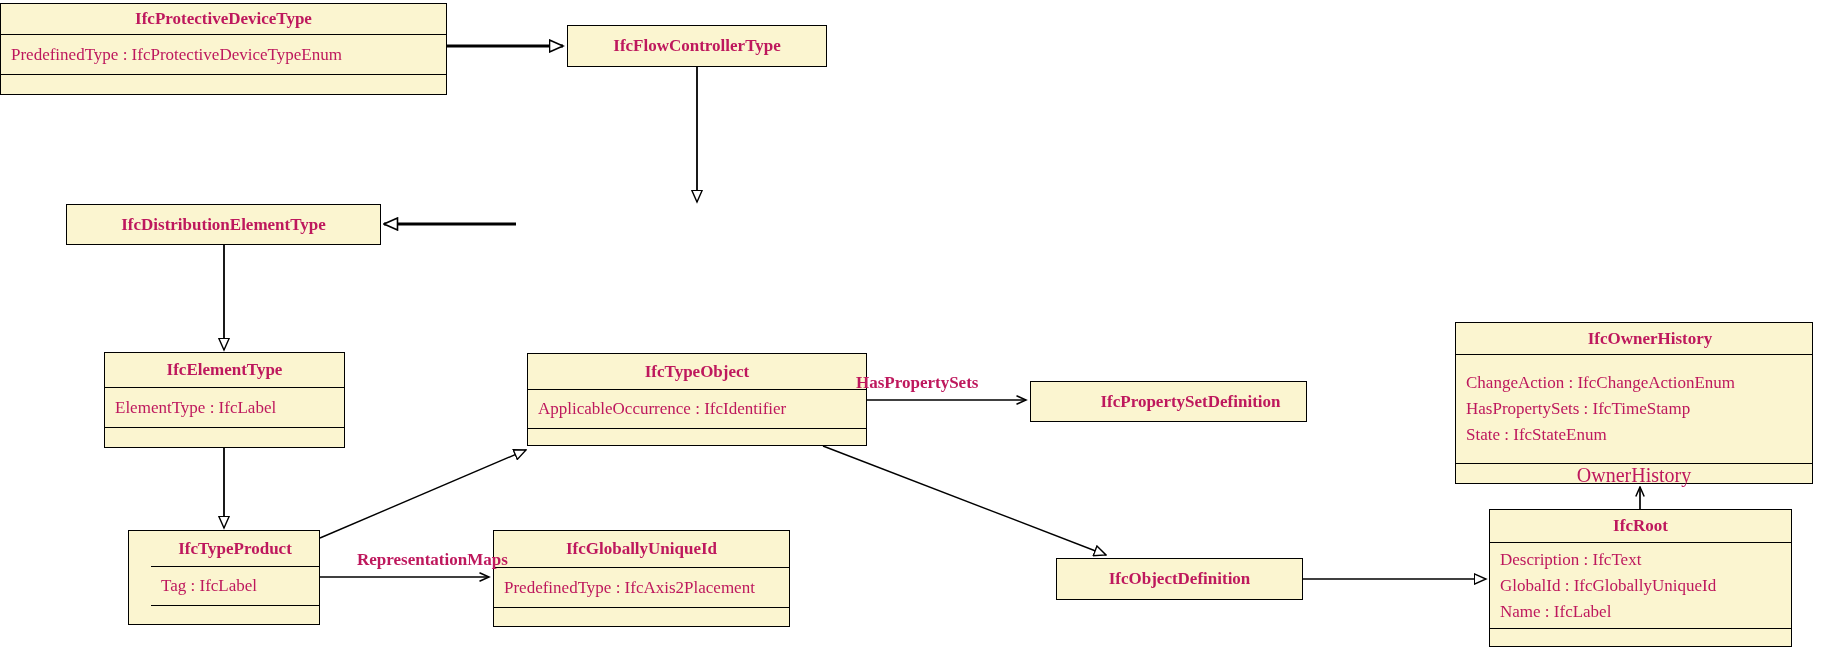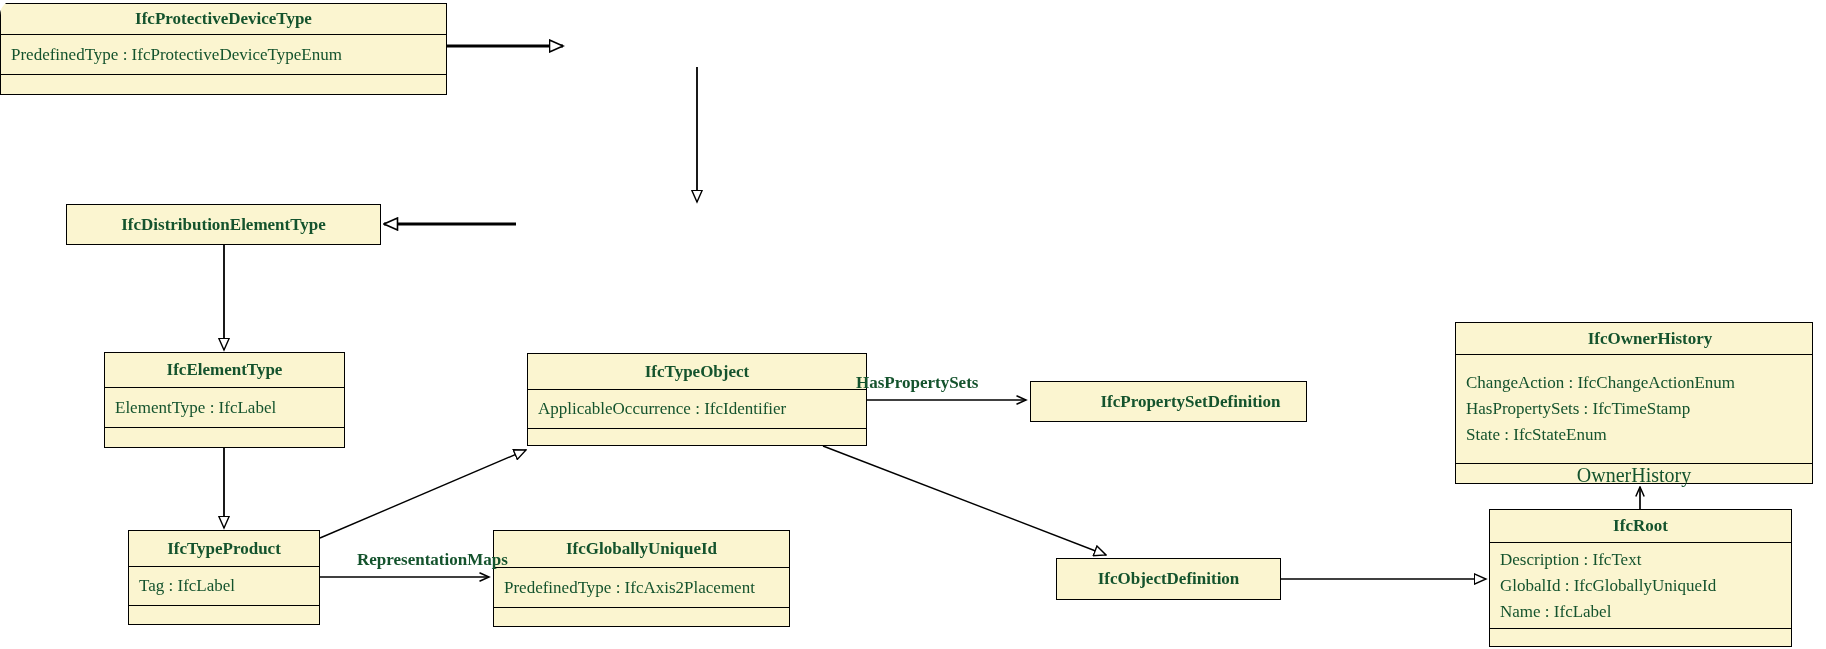--- a/index.html
+++ b/index.html
@@ -1,23 +1,22 @@
 <!DOCTYPE html>
 <html><head>
 <meta charset="utf-8">
 <style>
   html,body{margin:0;padding:0;background:#ffffff;}
   .canvas{
     position:relative;
     width:1826px;height:649px;
     background:#ffffff;
     font-family:"Liberation Serif","DejaVu Serif",serif;
-    color:#14532d;
+    color:#be185d;
     overflow:hidden;
-    border-radius:15px;
   }
   .wires{position:absolute;left:0;top:0;width:1826px;height:649px;z-index:1;}
   .uml-box{
     position:absolute;
     background:#FBF5D0;
     border:1.6px solid #000;
     box-sizing:border-box;
     display:flex;flex-direction:column;
     z-index:2;
     white-space:nowrap;
@@ -90,20 +89,23 @@
   </svg>
 
   <div class="uml-box" style="left:0px;top:3px;width:447px;height:92px;">
     <div class="uml-title" style="height:30px;">IfcProtectiveDeviceType</div>
     <div class="uml-attrs" style="height:39px;">
       <div class="uml-attr">PredefinedType : IfcProtectiveDeviceTypeEnum</div>
     </div>
     <div class="uml-footer"></div>
   </div>
 
+  <div class="uml-box single" style="left:567px;top:25px;width:260px;height:42px;">
+    <div class="uml-title">IfcFlowControllerType</div>
+  </div>
 
   <div class="uml-box single" style="left:66px;top:204px;width:315px;height:41px;">
     <div class="uml-title">IfcDistributionElementType</div>
   </div>
 
 
   <div class="uml-box" style="left:104px;top:352px;width:241px;height:96px;">
     <div class="uml-title" style="height:34px;">IfcElementType</div>
     <div class="uml-attrs" style="height:39px;">
       <div class="uml-attr">ElementType : IfcLabel</div>
@@ -126,37 +128,37 @@
   <div class="uml-box" style="left:1455px;top:322px;width:358px;height:162px;">
     <div class="uml-title" style="height:31px;margin-left:32px;">IfcOwnerHistory</div>
     <div class="uml-attrs" style="height:108px;">
       <div class="uml-attr">ChangeAction : IfcChangeActionEnum</div>
       <div class="uml-attr">HasPropertySets : IfcTimeStamp</div>
       <div class="uml-attr">State : IfcStateEnum</div>
     </div>
     <div class="uml-footer">OwnerHistory</div>
   </div>
 
-  <div class="uml-box" style="left:128px;top:530px;width:192px;height:95px;">
+  <div class="uml-box" style="left:128px;top:530px;width:192px;height:95px;padding-left:22px;">
     <div class="uml-title" style="height:35px;">IfcTypeProduct</div>
     <div class="uml-attrs" style="height:38px;">
       <div class="uml-attr">Tag : IfcLabel</div>
     </div>
     <div class="uml-footer"></div>
   </div>
 
   <div class="uml-box" style="left:493px;top:530px;width:297px;height:97px;">
     <div class="uml-title" style="height:36px;">IfcGloballyUniqueId</div>
     <div class="uml-attrs" style="height:39px;">
       <div class="uml-attr">PredefinedType : IfcAxis2Placement</div>
     </div>
     <div class="uml-footer"></div>
   </div>
 
-  <div class="uml-box single" style="left:1056px;top:558px;width:225px;height:42px;">
+  <div class="uml-box single" style="left:1056px;top:558px;width:247px;height:42px;">
     <div class="uml-title">IfcObjectDefinition</div>
   </div>
 
   <div class="uml-box" style="left:1489px;top:509px;width:303px;height:138px;">
     <div class="uml-title" style="height:32px;">IfcRoot</div>
     <div class="uml-attrs" style="height:85px;">
       <div class="uml-attr">Description : IfcText</div>
       <div class="uml-attr">GlobalId : IfcGloballyUniqueId</div>
       <div class="uml-attr">Name : IfcLabel</div>
     </div>

